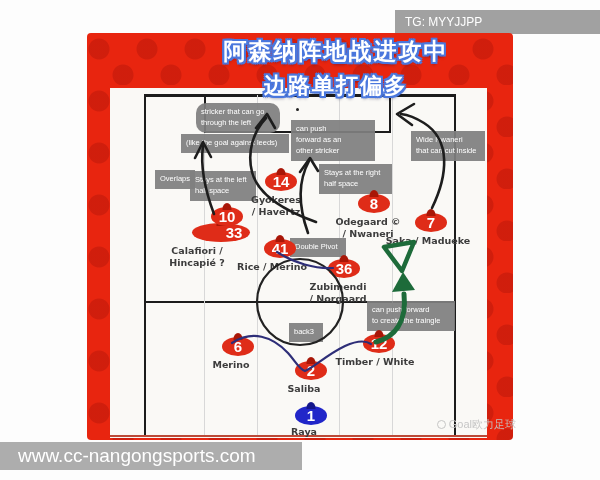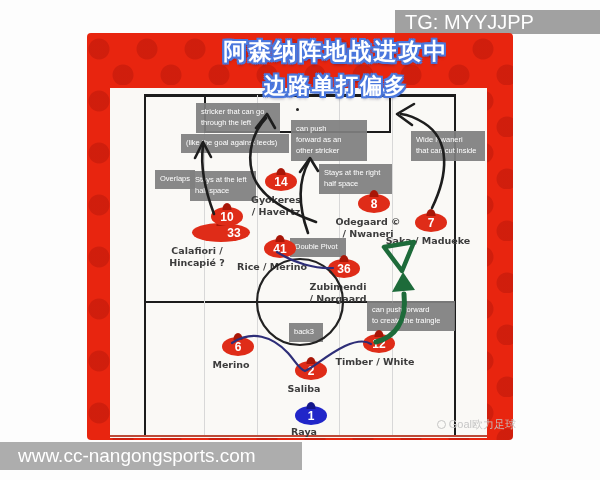--- a/index.html
+++ b/index.html
@@ -2,21 +2,21 @@
 <html><head>
 <meta charset="utf-8">
 <style>
   html,body{margin:0;padding:0;}
   body{width:600px;height:480px;background:#ffffff;overflow:hidden;
        font-family:"Liberation Sans",sans-serif;}
   .page{position:relative;width:600px;height:480px;background:#fdfdfd;}
 
   
   .tgbox{position:absolute;left:395px;top:10px;width:205px;height:24px;
-         background:rgba(148,148,148,0.88);color:#fff;font-size:20px;
+         background:rgba(148,148,148,0.88);color:#fff;font-size:12px;
          display:flex;align-items:center;padding-left:10px;box-sizing:border-box;}
 
   
   .redcard{position:absolute;left:87px;top:33px;width:426px;height:407px;
            background-color:#e8250f;border-radius:4px;
            background-image:
              radial-gradient(circle at 12px 16px, rgba(180,22,10,0.45) 10px, transparent 11px),
              radial-gradient(circle at 36px 42px, rgba(180,22,10,0.45) 10px, transparent 11px);
            background-size:48px 52px;}
 
@@ -37,21 +37,21 @@
   .penspot{position:absolute;left:296px;top:108px;width:3px;height:3px;border-radius:50%;background:#222;}
   .bottomred{position:absolute;left:110px;top:435px;width:377px;height:2px;background:#bb4a38;}
 
   
   .anno{position:absolute;background:rgba(127,127,127,0.93);color:#fff;font-size:7.5px;
         line-height:1.45;padding:4px 5px;white-space:pre-line;z-index:20;font-weight:500;
         box-sizing:border-box;}
 
   
   .pmark{position:absolute;width:32px;height:19px;border-radius:50%;background:#df2c18;
-         color:#fff;font-size:12px;font-weight:bold;display:flex;align-items:center;
+         color:#fff;font-size:15px;font-weight:bold;display:flex;align-items:center;
          justify-content:center;z-index:26;}
   .pmark::before{content:"";position:absolute;top:-4px;left:50%;transform:translateX(-50%);
          width:9px;height:7px;border-radius:50% 50% 0 0/90% 90% 0 0;background:#a81607;z-index:-1;}
   .pmark.blue{background:#2126c9;}
   .pmark.blue::before{background:#14178c;}
 
   .plabel{position:absolute;transform:translateX(-50%);text-align:center;white-space:pre-line;
           font-size:9.5px;font-weight:600;color:#3c3c3c;z-index:24;line-height:1.3;
           font-family:"DejaVu Sans",sans-serif;}
 
@@ -88,24 +88,24 @@
   <div class="pline" style="left:454px;top:94px;width:2px;height:342px;"></div>
   <div class="pline" style="left:145px;top:301px;width:310px;height:2px;"></div>
   <div class="lane" style="left:204px;"></div>
   <div class="lane" style="left:257px;"></div>
   <div class="lane" style="left:339px;"></div>
   <div class="lane" style="left:392px;"></div>
   <div class="penbox"></div>
   <div class="penspot"></div>
   <div class="bottomred"></div>
 
-  <div class="anno" style="left:196px;top:103px;width:84px;">stricker that can go
+  <div class="anno" style="left:196px;top:103px;width:84px;border-radius:10px;">stricker that can go
 through the left</div>
   <div class="anno" style="left:181px;top:134px;width:108px;">(like the goal against leeds)</div>
-  <div class="anno" style="left:291px;top:120px;width:76px;">can push
+  <div class="anno" style="left:291px;top:120px;width:84px;">can push
 forward as an
 other stricker</div>
   <div class="anno" style="left:411px;top:131px;width:74px;">Wide Nwaneri
 that can cut inside</div>
   <div class="anno" style="left:319px;top:164px;width:73px;">Stays at the right
 half space</div>
   <div class="anno" style="left:155px;top:170px;width:40px;">Overlaps</div>
   <div class="anno" style="left:190px;top:171px;width:66px;">Stays at the left
 half space</div>
   <div class="anno" style="left:290px;top:238px;width:56px;">Double Pivot</div>

